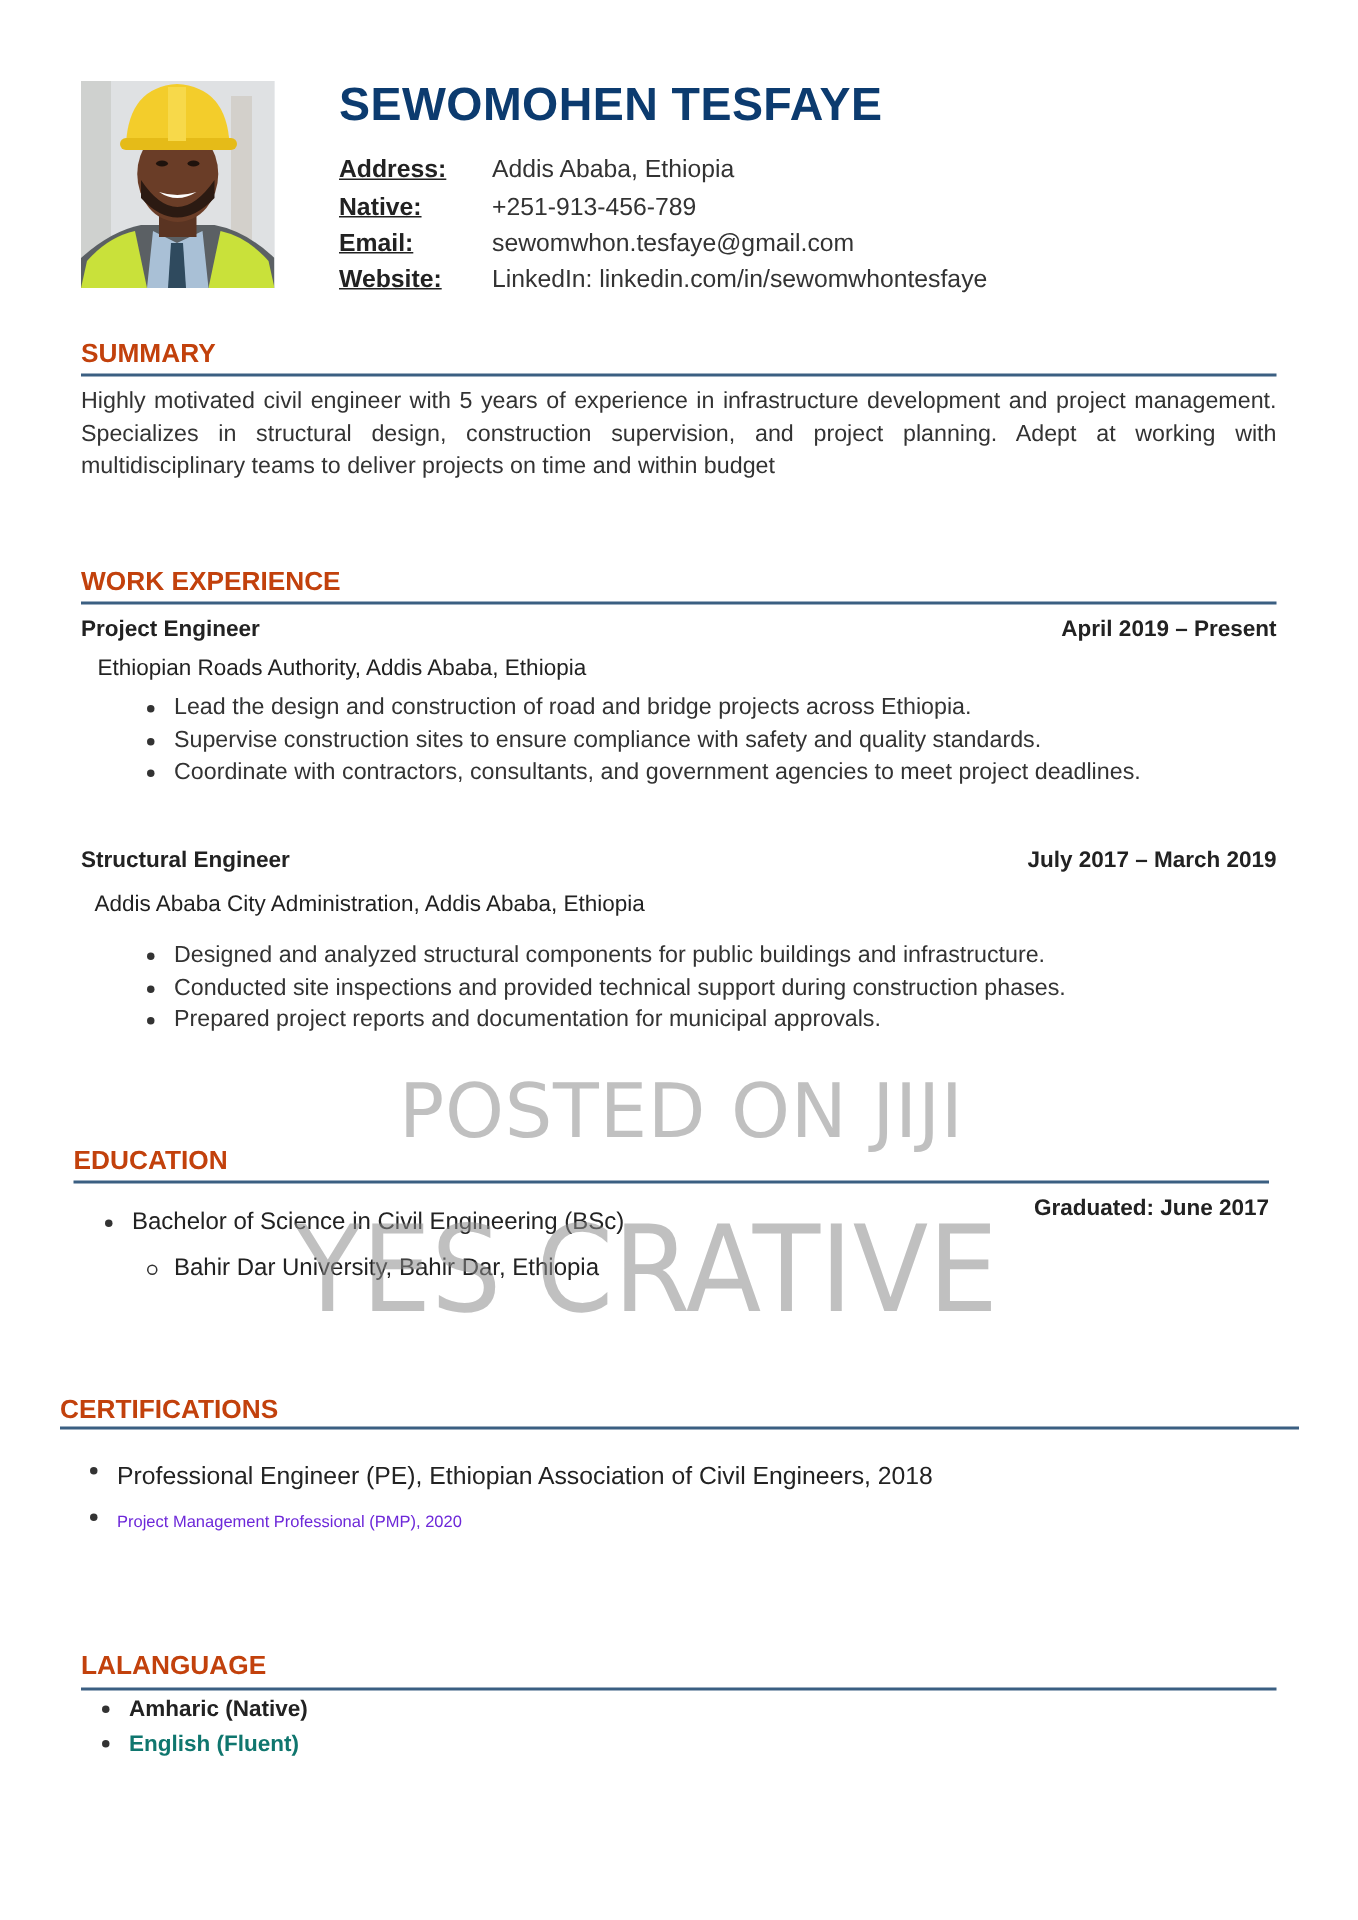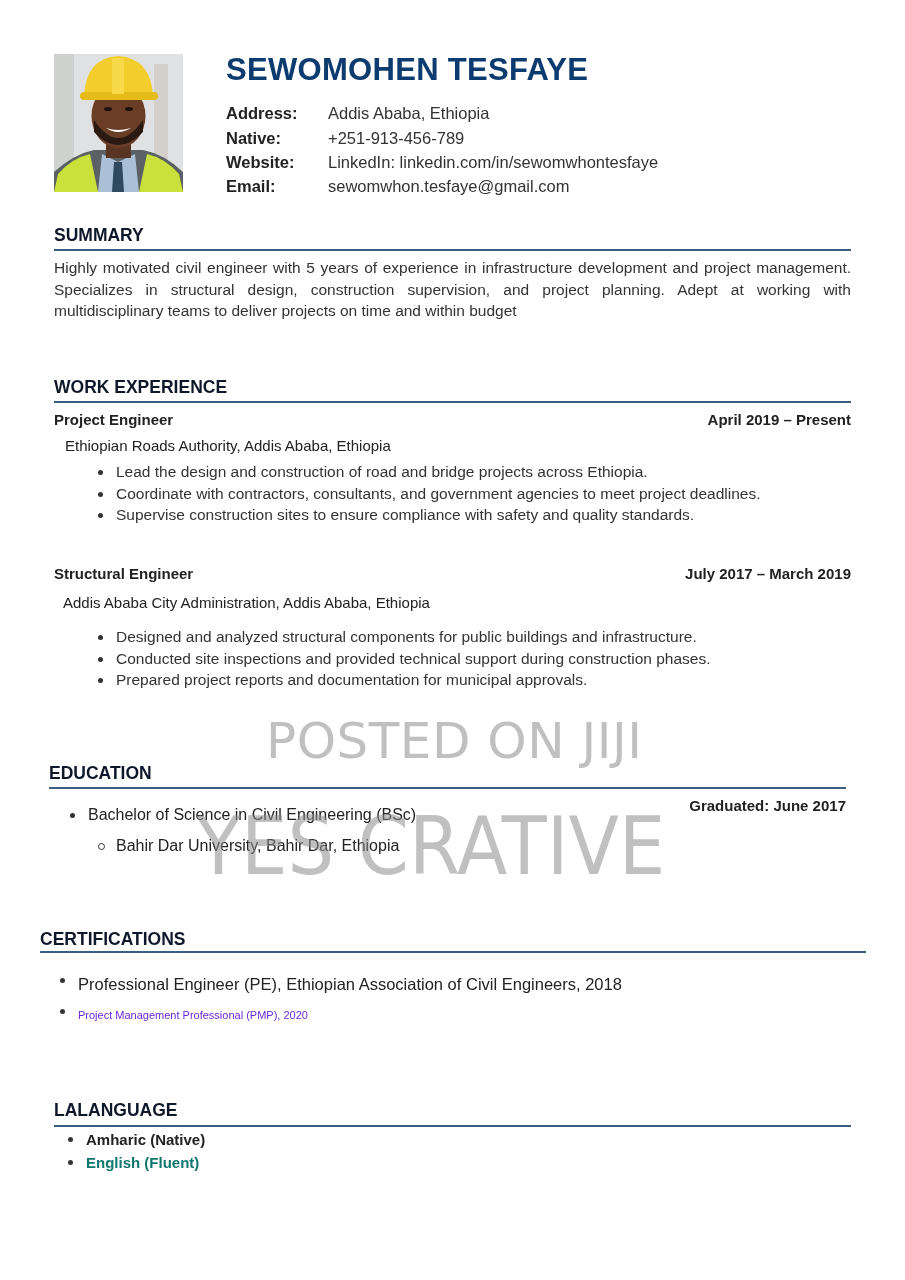--- a/index.html
+++ b/index.html
@@ -3,24 +3,24 @@
 <meta charset="utf-8">
 <style>
   html, body { margin: 0; padding: 0; background: #ffffff; }
   body { width: 905px; height: 1280px; position: relative; overflow: hidden;
          font-family: "Liberation Sans", sans-serif; color: #222; }
   .abs { position: absolute; }
   .photo { left: 54px; top: 54px; width: 129px; height: 138px; overflow: hidden; background: #d9dcdf; }
   .name { left: 226px; top: 52px; font-size: 31px; font-weight: bold; color: #0c3b6f; letter-spacing: 0.3px; white-space: nowrap; }
   .contact { left: 226px; top: 102px; font-size: 16.5px; }
   .contact .row { display: flex; height: 24px; line-height: 24px; }
-  .contact .lbl { width: 102px; font-weight: bold; color: #222; }
+  .contact .lbl { width: 102px; font-weight: bold; color: #222; text-decoration: underline; }
   .contact .val { color: #333; }
   .contact .row:nth-child(1) .lbl, .contact .row:nth-child(1) .val { line-height: 22px; }
-  .sec-title { font-size: 17.5px; font-weight: bold; color: #0f172a; white-space: nowrap; }
+  .sec-title { font-size: 17.5px; font-weight: bold; color: #c2410c; white-space: nowrap; }
   .rule { height: 1.5px; background: #3b5f82; }
   .para { font-size: 15.5px; color: #333; line-height: 21.5px; text-align: justify; }
   .job-title { font-size: 15px; font-weight: bold; color: #222; }
   .job-date { font-size: 15px; font-weight: bold; color: #222; text-align: right; }
   .org { font-size: 15px; color: #222; }
   ul.bul { margin: 0; padding: 0; list-style: none; }
   ul.bul li { position: relative; font-size: 15.5px; color: #333; line-height: 21.7px; padding-left: 20px; white-space: nowrap; }
   ul.bul li::before { content: ""; position: absolute; left: 2px; top: 9px; width: 5px; height: 5px; border-radius: 50%; background: #333; }
   ul.hollow li::before { background: transparent; border: 1.3px solid #333; width: 5px; height: 5px; top: 8px; }
   .watermark { color: rgba(140,140,140,0.55); font-family: "DejaVu Sans", sans-serif; white-space: nowrap; pointer-events: none; }
@@ -60,43 +60,43 @@
 <div class="abs contact">
   <div class="row">
     <span class="lbl">Address:</span>
     <span class="val">Addis Ababa, Ethiopia</span>
   </div>
   <div class="row">
     <span class="lbl">Native:</span>
     <span class="val">+251-913-456-789</span>
   </div>
   <div class="row">
+    <span class="lbl">Email:</span>
+    <span class="val">sewomwhon.tesfaye@gmail.com</span>
+  </div>
+  <div class="row">
     <span class="lbl">Website:</span>
     <span class="val">LinkedIn: linkedin.com/in/sewomwhontesfaye</span>
-  </div>
-  <div class="row">
-    <span class="lbl">Email:</span>
-    <span class="val">sewomwhon.tesfaye@gmail.com</span>
   </div>
 </div>
 
 <div class="abs sec-title" style="left:54px; top:225px;">SUMMARY</div>
 <div class="abs rule" style="left:54px; top:249px; width:797px;"></div>
 <div class="abs para" style="left:54px; top:257px; width:797px;">Highly motivated civil engineer with 5 years of experience in infrastructure development and project management. Specializes in structural design, construction supervision, and project planning. Adept at working with multidisciplinary teams to deliver projects on time and within budget</div>
 
 <div class="abs sec-title" style="left:54px; top:377px;">WORK EXPERIENCE</div>
 <div class="abs rule" style="left:54px; top:401px; width:797px;"></div>
 
 <div class="abs job-title" style="left:54px; top:411px;">Project Engineer</div>
 <div class="abs job-date" style="left:600px; top:411px; width:251px;">April 2019 – Present</div>
 <div class="abs org" style="left:65px; top:437px;text-align:right;">Ethiopian Roads Authority, Addis Ababa, Ethiopia</div>
 <ul class="abs bul" style="left:96px; top:461px;">
   <li>Lead the design and construction of road and bridge projects across Ethiopia.</li>
+  <li>Supervise construction sites to ensure compliance with safety and quality standards.</li>
   <li>Coordinate with contractors, consultants, and government agencies to meet project deadlines.</li>
-  <li>Supervise construction sites to ensure compliance with safety and quality standards.</li>
 </ul>
 
 <div class="abs job-title" style="left:54px; top:565px;">Structural Engineer</div>
 <div class="abs job-date" style="left:600px; top:565px; width:251px;">July 2017 – March 2019</div>
 <div class="abs org" style="left:63px; top:594px;">Addis Ababa City Administration, Addis Ababa, Ethiopia</div>
 <ul class="abs bul" style="left:96px; top:626px;">
   <li>Designed and analyzed structural components for public buildings and infrastructure.</li>
   <li>Conducted site inspections and provided technical support during construction phases.</li>
   <li>Prepared project reports and documentation for municipal approvals.</li>
 </ul>

